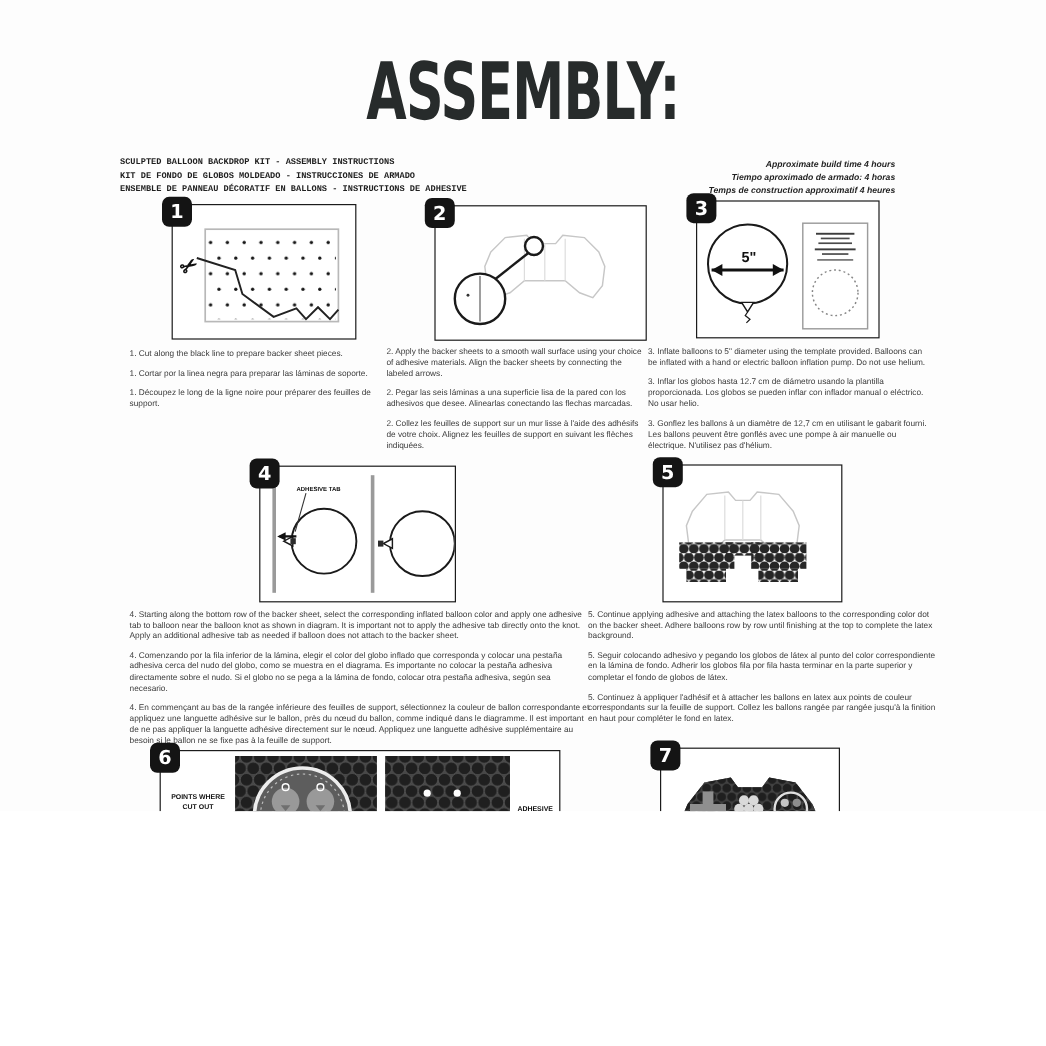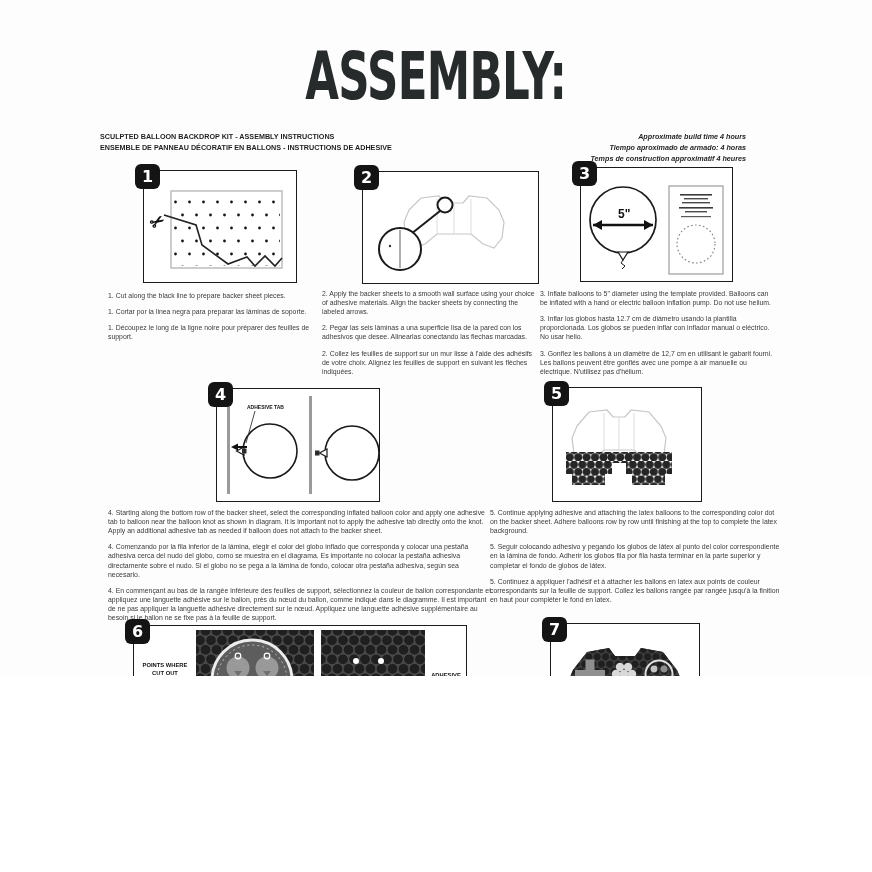--- a/index.html
+++ b/index.html
@@ -5,21 +5,21 @@
   html,body { margin:0; padding:0; background:#fff; }
   .sheet { position:relative; width:872px; height:676px; background:#fdfdfd; overflow:hidden;
            font-family:"Liberation Sans", sans-serif; }
 
   .page-title { position:absolute; left:0; top:38px; width:872px; text-align:center; margin:0;
                 font-family:"DejaVu Sans", sans-serif; font-weight:700; font-size:66px;
                 color:#272b2b; letter-spacing:-1px; }
   .page-title span { display:inline-block; transform:scaleX(.66); transform-origin:center; }
 
   .hdr-left  { position:absolute; left:100px; top:131px; width:400px;
-               font-size:7.2px; font-weight:bold; color:#1f1f1f; line-height:1.55; }
+               font-size:7.2px; font-weight:bold; color:#1f1f1f; line-height:1.55;font-family:Liberation Mono, monospace; }
   .hdr-right { position:absolute; left:478px; top:131px; width:268px; text-align:right;
                font-size:7.2px; font-weight:bold; font-style:italic; color:#1f1f1f; line-height:1.55; }
 
   .diag { position:absolute; border:1.7px solid #1b1b1b; background:#fff; }
   .diag svg { display:block; width:100%; height:100%; }
   .badge { position:absolute; left:-9px; top:-7px; width:25px; height:25px; background:#141414;
            color:#fff; border-radius:6px; display:flex; align-items:center; justify-content:center;
            font-family:"DejaVu Sans", sans-serif; font-weight:bold; font-size:16px; z-index:3; }
 
   .txt  { position:absolute; }
@@ -31,20 +31,21 @@
 </style>
 </head>
 <body>
 
 <div class="sheet">
 
   <h1 class="page-title"><span>ASSEMBLY:</span></h1>
 
   <div class="hdr-left">
     <div>SCULPTED BALLOON BACKDROP KIT - ASSEMBLY INSTRUCTIONS</div>
+    <div>KIT DE FONDO DE GLOBOS MOLDEADO - INSTRUCCIONES DE ARMADO</div>
     <div>ENSEMBLE DE PANNEAU DÉCORATIF EN BALLONS - INSTRUCTIONS DE ADHESIVE</div>
   </div>
   <div class="hdr-right">
     <div>Approximate build time 4 hours</div>
     <div>Tiempo aproximado de armado: 4 horas</div>
     <div>Temps de construction approximatif 4 heures</div>
   </div>
 
   <div class="diag" style="left:143px; top:170px; width:152px; height:111px;">
     <div class="badge">

